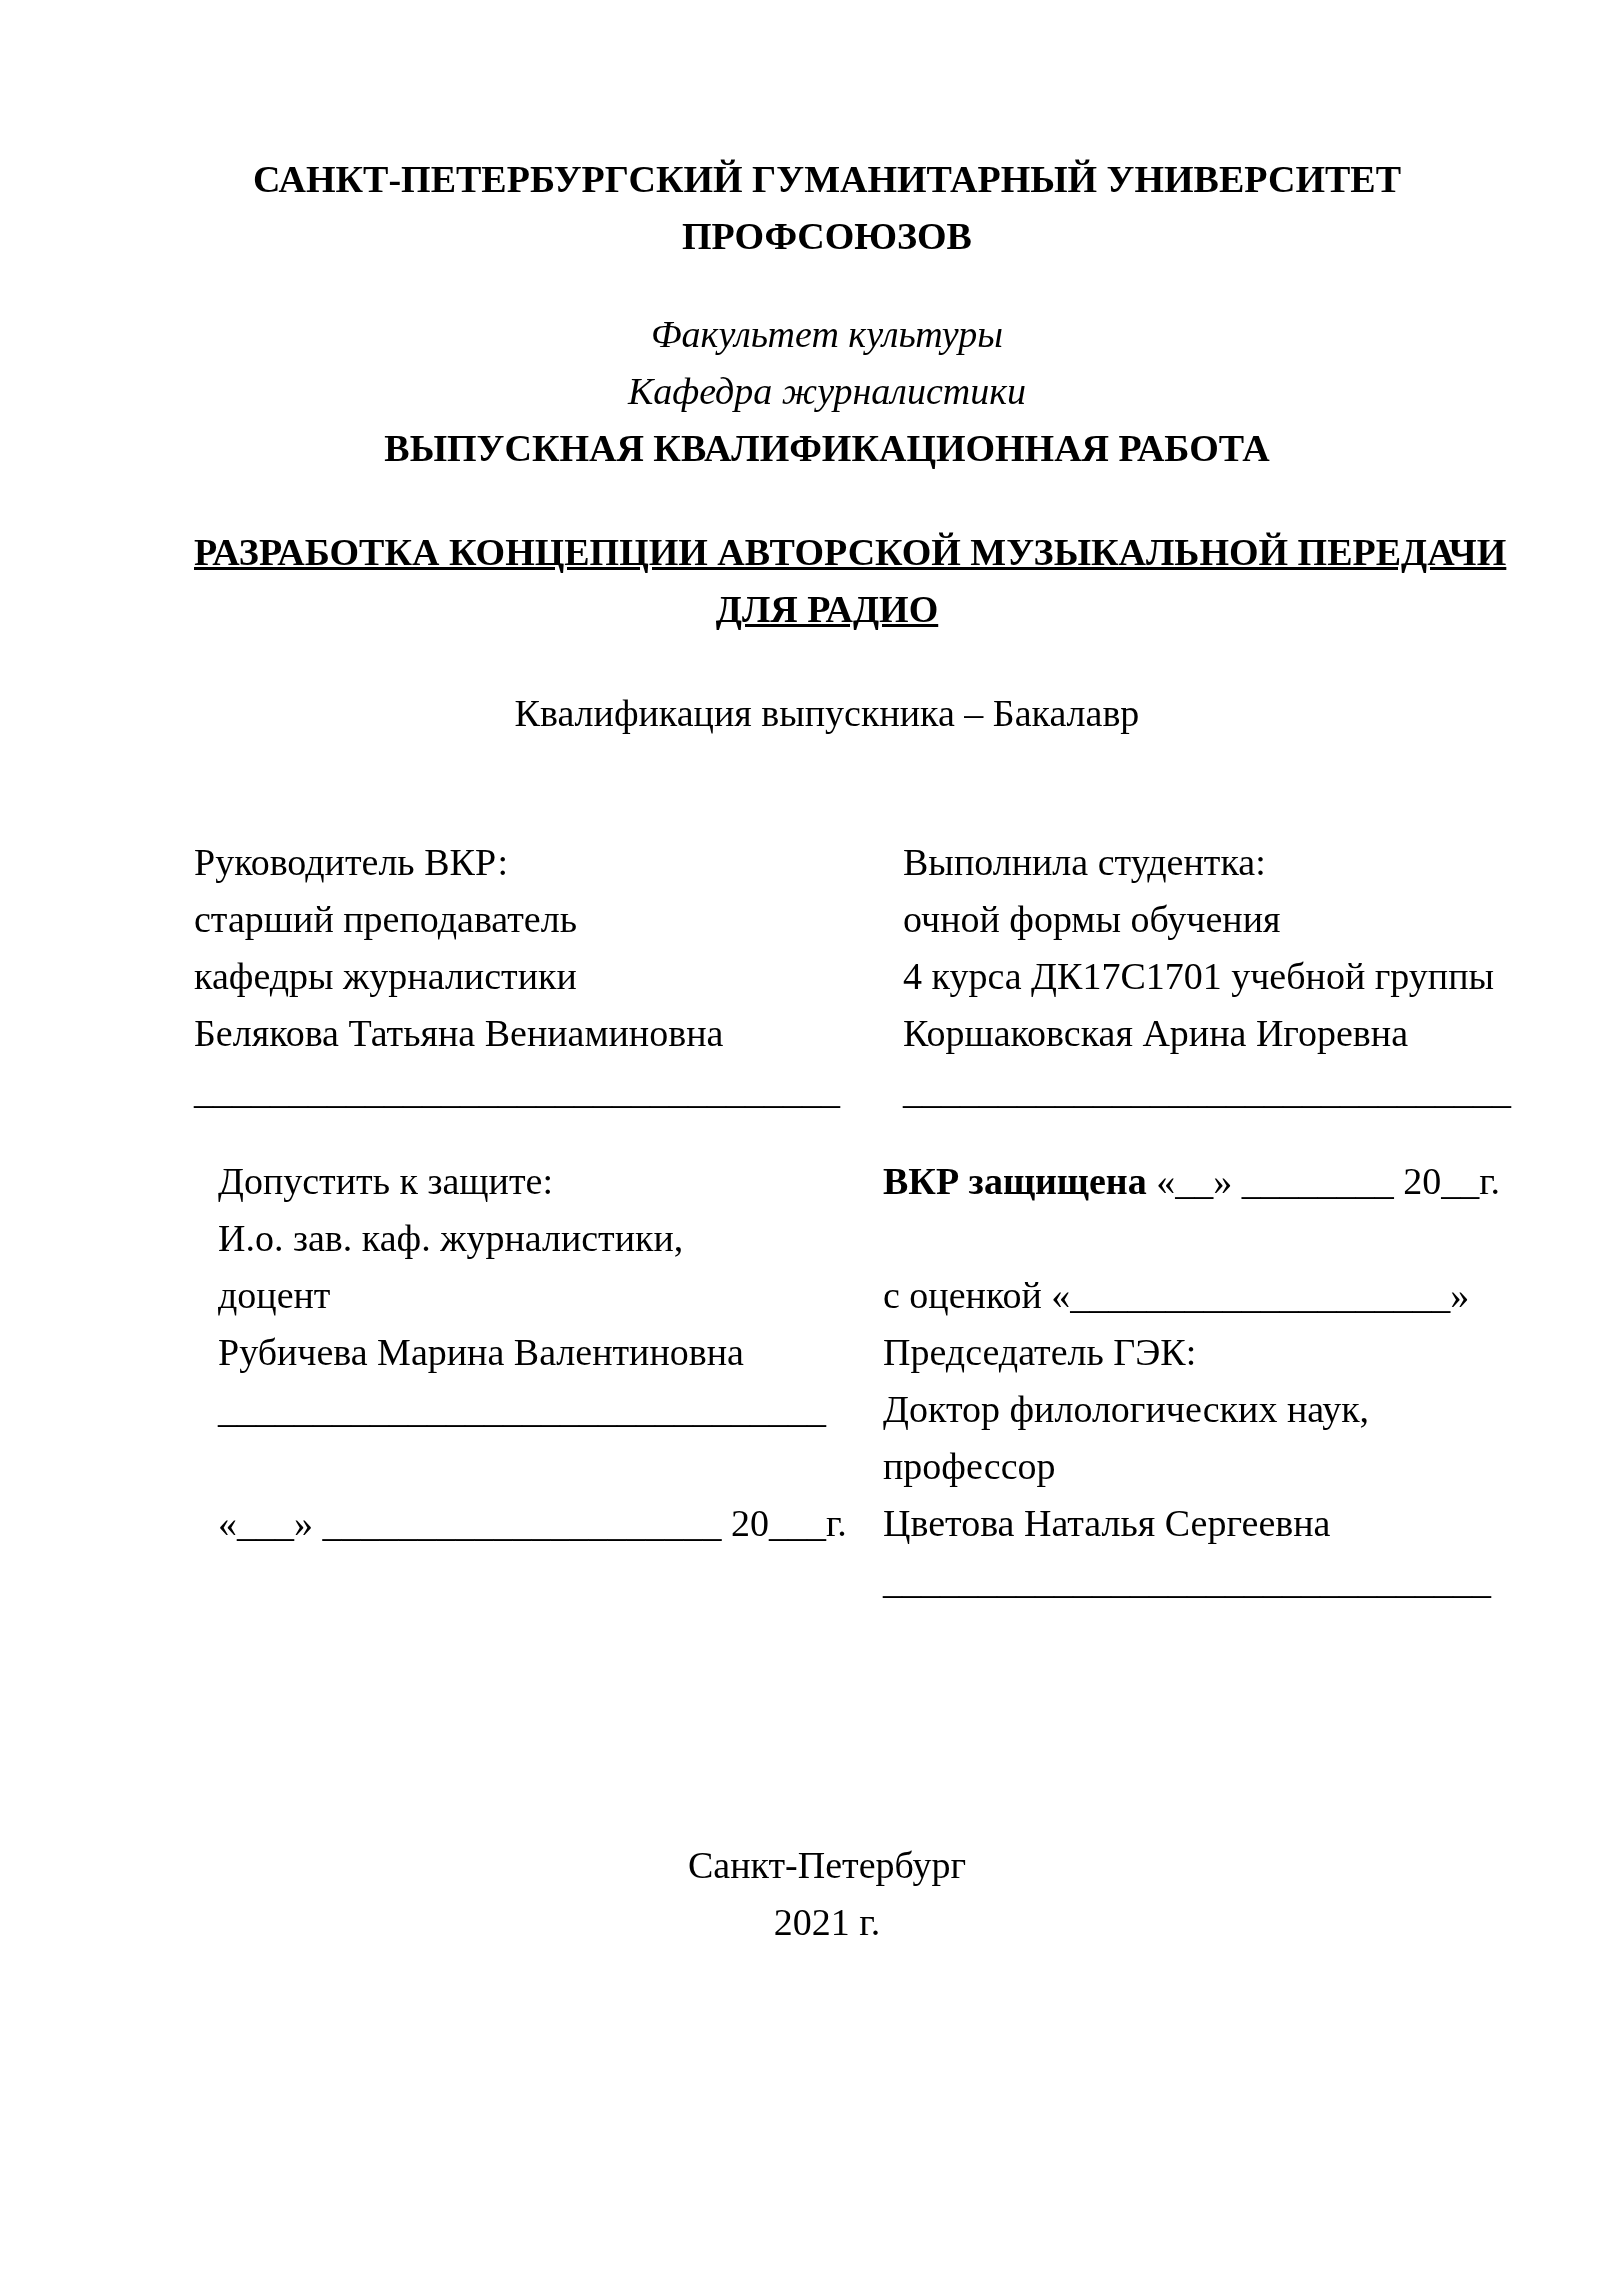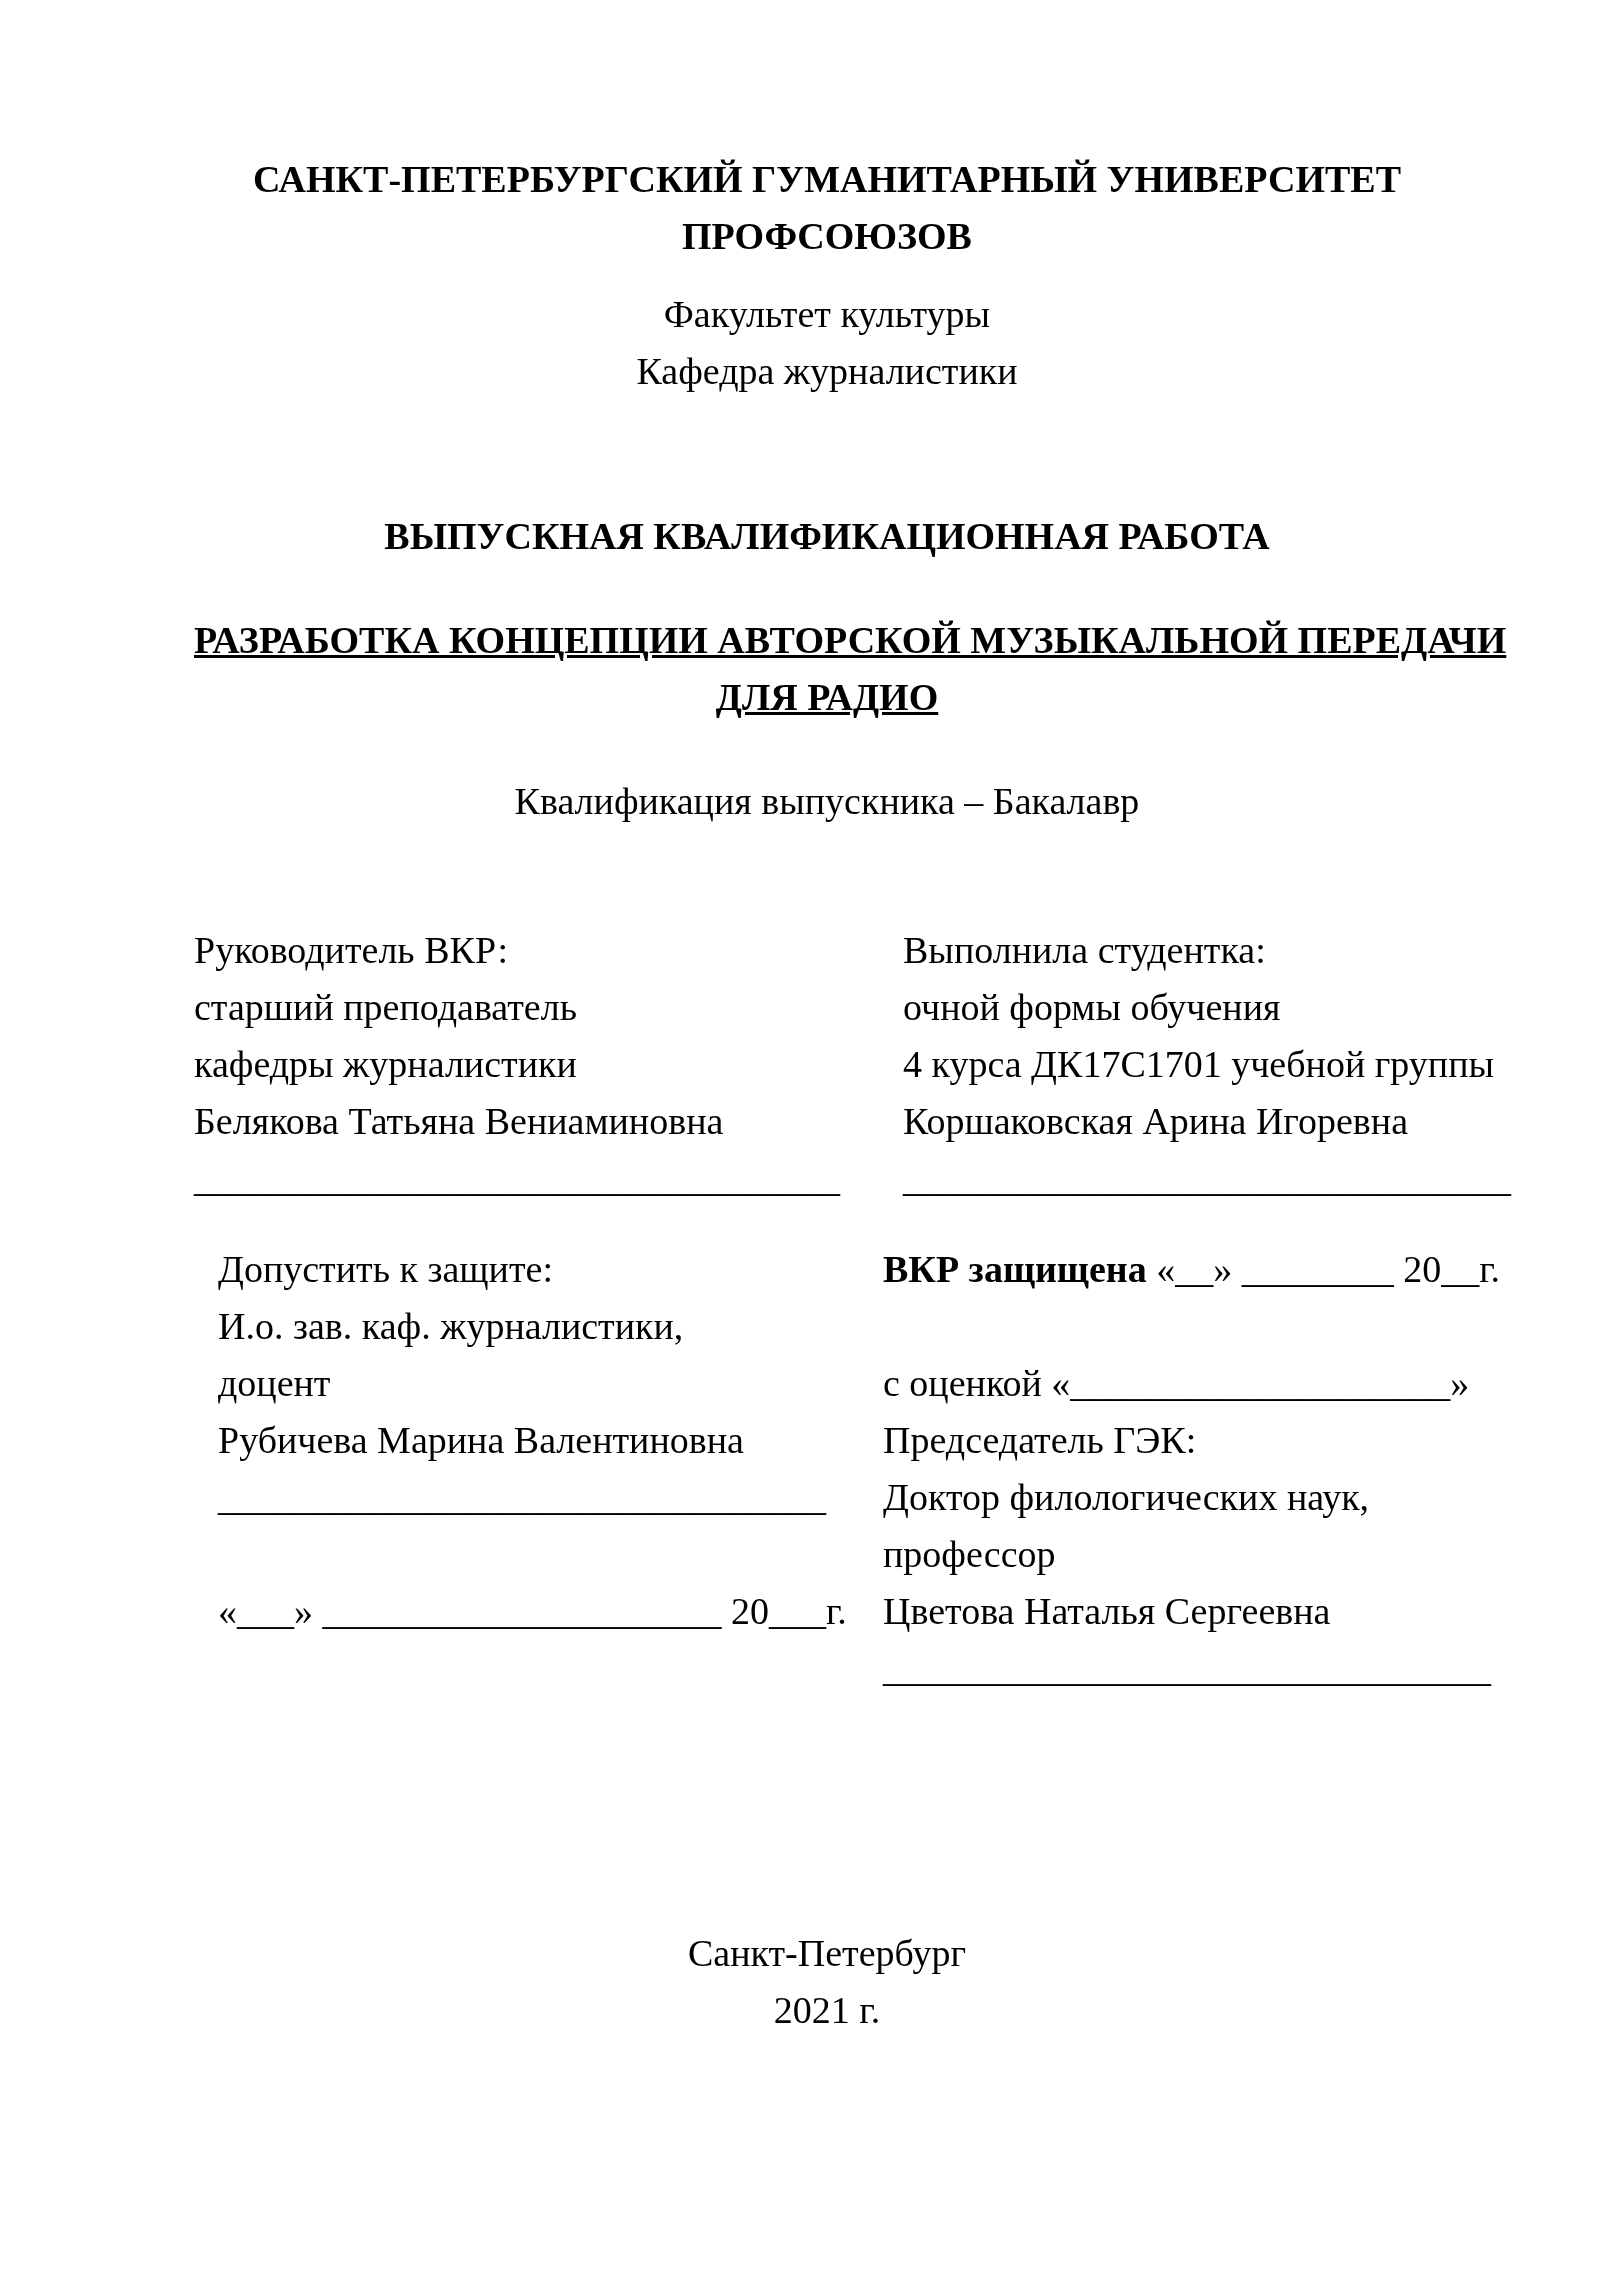--- a/index.html
+++ b/index.html
@@ -17,22 +17,22 @@
     font-family: "Liberation Serif", "DejaVu Serif", serif;
     font-size: 38px;
     line-height: 57px;
     padding: 151px 163px 0 194px;
     overflow: hidden;
   }
   .center { text-align: center; }
   .bold { font-weight: bold; }
   .line { min-height: 57px; white-space: nowrap; }
   .univ-block { }
-  .faculty-block { margin-top: 21px; }
-  .worktype-block { margin-top: 108px; }
+  .faculty-block { margin-top: 41px; font-style: italic; }
+  .worktype-block { }
   .title-block { margin-top: 47px; text-decoration: underline; }
   .direction-block { margin-top: 47px; }
   .cols { display: flex; align-items: flex-start; }
   .cols-1 { margin-top: 92px; gap: 44px; }
   .cols-2 { margin-top: 34px; margin-left: 24px; }
   .col-left { width: 665px; flex: 0 0 665px; }
   .col-right { flex: 1 1 auto; }
   .footer-block { margin-top: 228px; }
 </style>
 </head>

